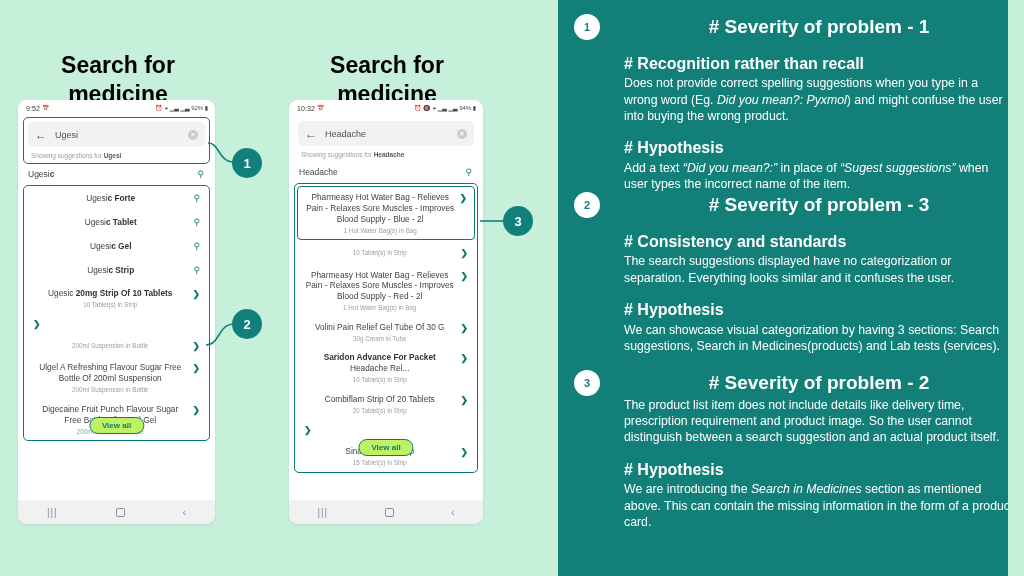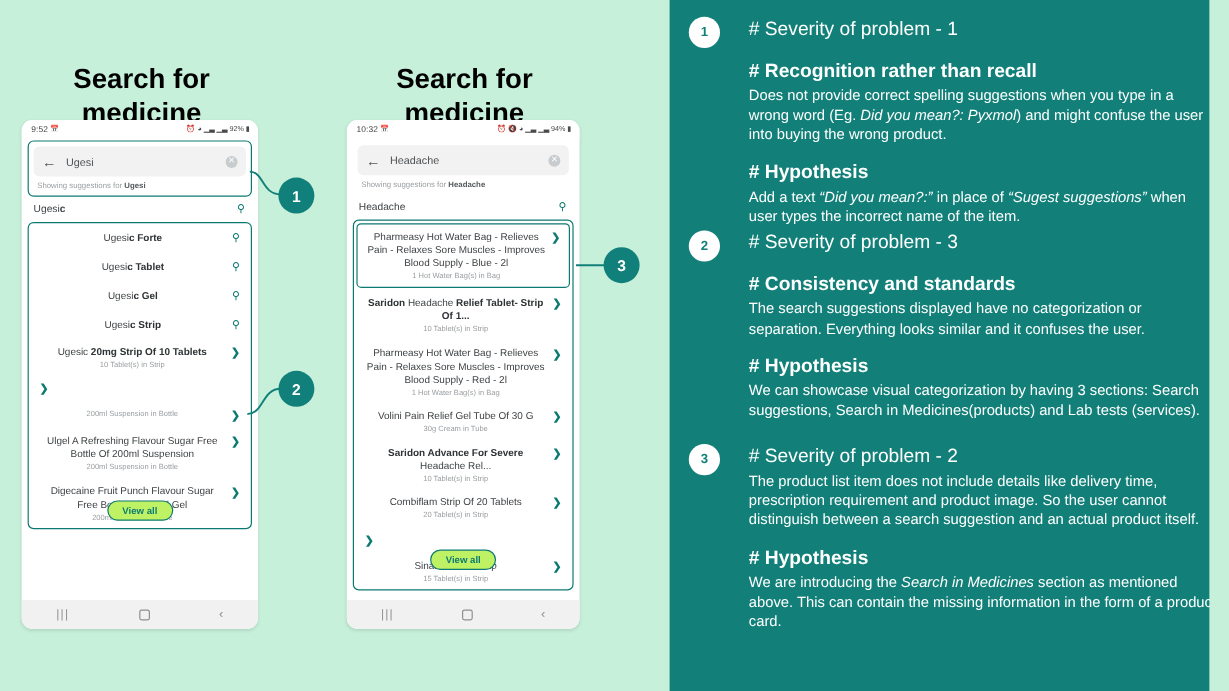--- a/index.html
+++ b/index.html
@@ -188,21 +188,21 @@
   }
   .note-badge {
     position: absolute;
     width: 26px; height: 26px; border-radius: 50%;
     background: #ffffff; color: #12807a;
     font-size: 11px; font-weight: bold;
     display: flex; align-items: center; justify-content: center;
   }
   .note-body { position: absolute; left: 50px; width: 390px; }
   .note-h {
-    font-size: 16px; font-weight: normal; line-height: 1.35;
+    font-size: 19px; font-weight: bold; line-height: 1.35; text-align: center;
   }
   .note-sub {
     font-size: 16px; font-weight: bold; line-height: 1.35; margin-top: 13px;
   }
   .note-p {
     font-size: 12.3px; line-height: 1.33; margin-top: 1px;
   }
   .note-p i, .note-h i { font-style: italic; }
 
   #note-1 { left: 16px; top: 14px; width: 420px; height: 160px; }
@@ -370,21 +370,20 @@
     <div class="row highlight">
       <div class="row-main">
         <div class="row-title"><span>Pharmeasy Hot Water Bag - Relieves Pain - Relaxes Sore Muscles - Improves Blood Supply - Blue - 2l</span></div>
         <div class="row-sub">1 Hot Water Bag(s) in Bag</div>
       </div>
       <span class="row-act chev">❯</span>
     </div>
 
     <div class="row">
       <div class="row-main">
-        <div class="row-title"><b>Saridon</b><span> Headache </span><b>Relief Tablet- Strip Of 1...</b></div>
         <div class="row-sub">10 Tablet(s) in Strip</div>
       </div>
       <span class="row-act chev">❯</span>
     </div>
 
     <div class="row">
       <div class="row-main">
         <div class="row-title"><span>Pharmeasy Hot Water Bag - Relieves Pain - Relaxes Sore Muscles - Improves Blood Supply - Red - 2l</span></div>
         <div class="row-sub">1 Hot Water Bag(s) in Bag</div>
       </div>
@@ -394,21 +393,21 @@
     <div class="row">
       <div class="row-main">
         <div class="row-title"><span>Volini Pain Relief Gel Tube Of 30 G</span></div>
         <div class="row-sub">30g Cream in Tube</div>
       </div>
       <span class="row-act chev">❯</span>
     </div>
 
     <div class="row">
       <div class="row-main">
-        <div class="row-title"><b>Saridon Advance For Severe</b><span> Headache Rel...</span></div>
+        <div class="row-title"><b>Saridon Advance For Packet</b><span> Headache Rel...</span></div>
         <div class="row-sub">10 Tablet(s) in Strip</div>
       </div>
       <span class="row-act chev">❯</span>
     </div>
 
     <div class="row">
       <div class="row-main">
         <div class="row-title"><span>Combiflam Strip Of 20 Tablets</span></div>
         <div class="row-sub">20 Tablet(s) in Strip</div>
       </div>

